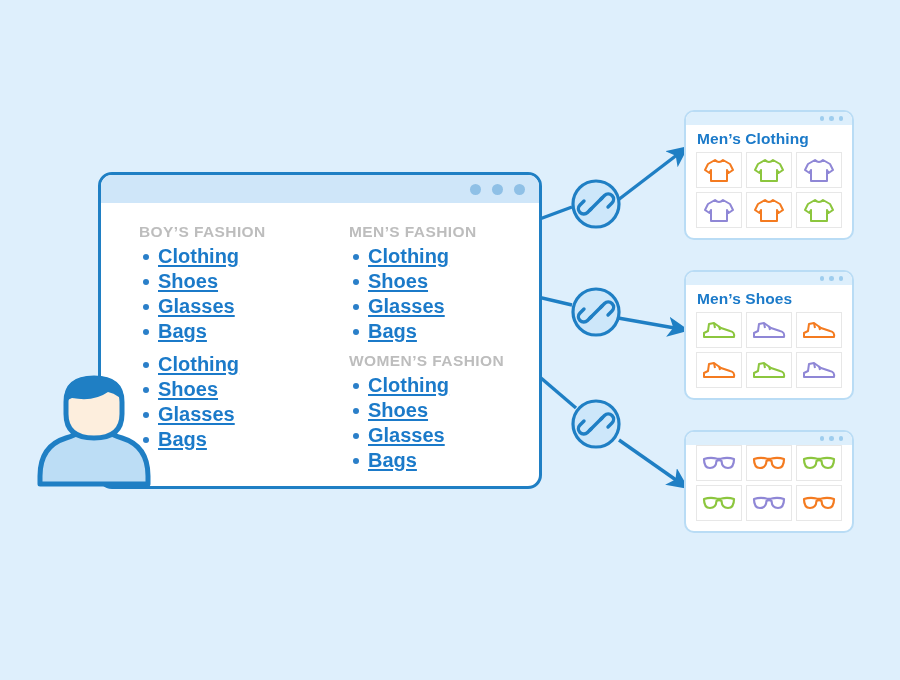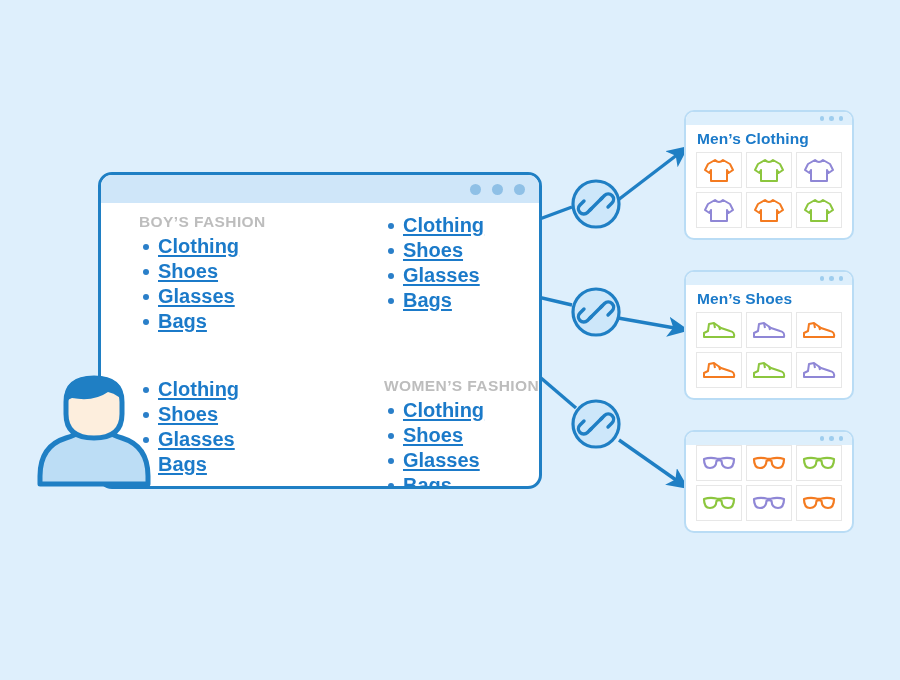--- a/index.html
+++ b/index.html
@@ -31,24 +31,24 @@
   .win-dots{position:absolute;right:14px;top:9px;display:flex;gap:11px;}
   .win-dot{width:11px;height:11px;border-radius:50%;background:#8fc0e6;}
 
   #browser-body{
     position:relative;
     padding:14px 0 0 0;
     height:calc(100% - 28px);
     box-sizing:border-box;
   }
   .cat-grid{
-    position:absolute;left:0;top:10px;width:100%;
+    position:absolute;left:0;top:20px;width:100%;
     display:grid;grid-template-columns:210px 1fr;
     column-gap:0;row-gap:0;
-    padding-left:38px;box-sizing:border-box;gap:35px;
+    padding-left:38px;box-sizing:border-box;
   }
   .cat-block{margin-bottom:8px;}
   .cat-title{
     font-size:15.5px;font-weight:bold;color:#bdbdbd;
     letter-spacing:.4px;margin:0 0 3px 0;
     white-space:nowrap;
   }
   .cat-list{list-style:none;margin:0;padding:0 0 0 4px;}
   .cat-list li{
     display:flex;align-items:center;gap:9px;
@@ -152,20 +152,21 @@
                 <span class="cat-link">Glasses</span>
               </li>
             <li>
                 <span class="bullet"></span>
                 <span class="cat-link">Bags</span>
               </li>
           </ul>
         </div>
 
         <div class="cat-block">
+          <div class="cat-title">MEN’S FASHION</div>
           <ul class="cat-list">
             <li>
                 <span class="bullet"></span>
                 <span class="cat-link">Clothing</span>
               </li>
             <li>
                 <span class="bullet"></span>
                 <span class="cat-link">Shoes</span>
               </li>
             <li>

